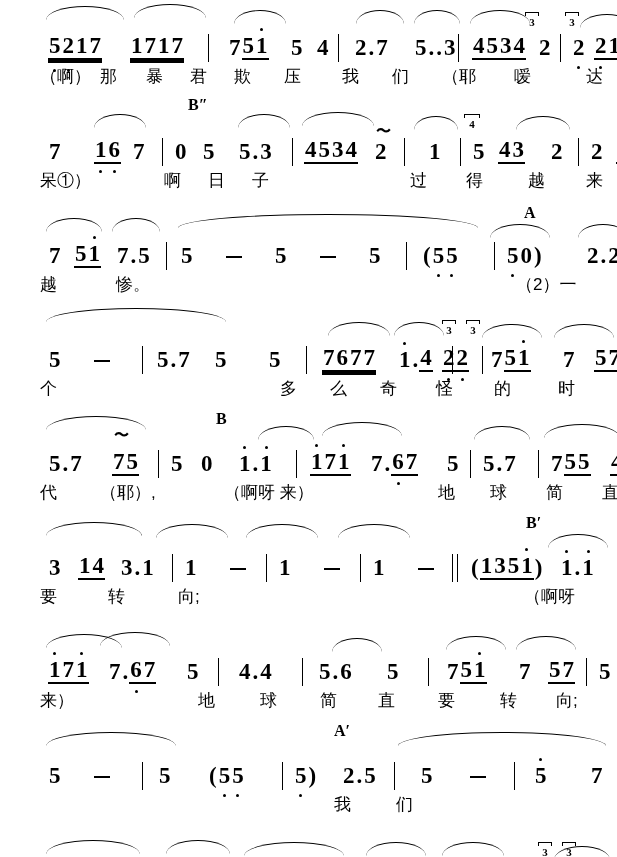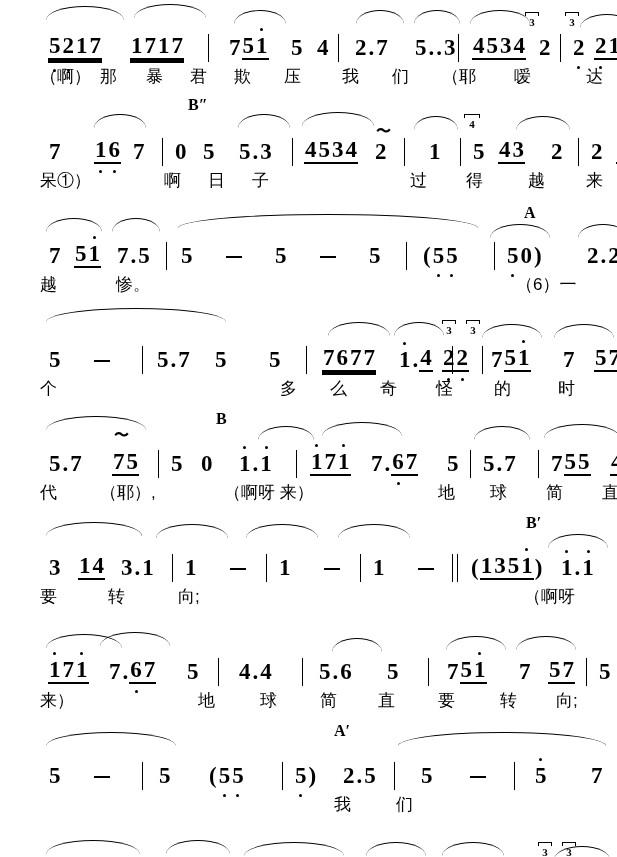--- a/index.html
+++ b/index.html
@@ -389,21 +389,21 @@
       </div>
       <div class="grp" style="left:548px;">
         <span class="note">2</span>
         <span class="note">.</span>
         <span class="note">2</span>
       </div>
     </div>
     <div class="lyrics-row">
       <div class="lyr" style="left:2px;">越</div>
       <div class="lyr" style="left:78px;">惨。</div>
-      <div class="lyr" style="left:478px;">（6）一</div>
+      <div class="lyr" style="left:478px;">（2）一</div>
     </div>
   </div>
 
   <div class="system" style="top:8px;">
     <div class="notes-row">
       <div class="slur" style="left:8px; top:-12px; width:180px;"></div>
       <div class="slur" style="left:290px; top:2px; width:62px;"></div>
       <div class="slur" style="left:356px; top:2px; width:50px;"></div>
       <div class="slur" style="left:444px; top:4px; width:60px;"></div>
       <div class="slur" style="left:516px; top:4px; width:60px;"></div>

